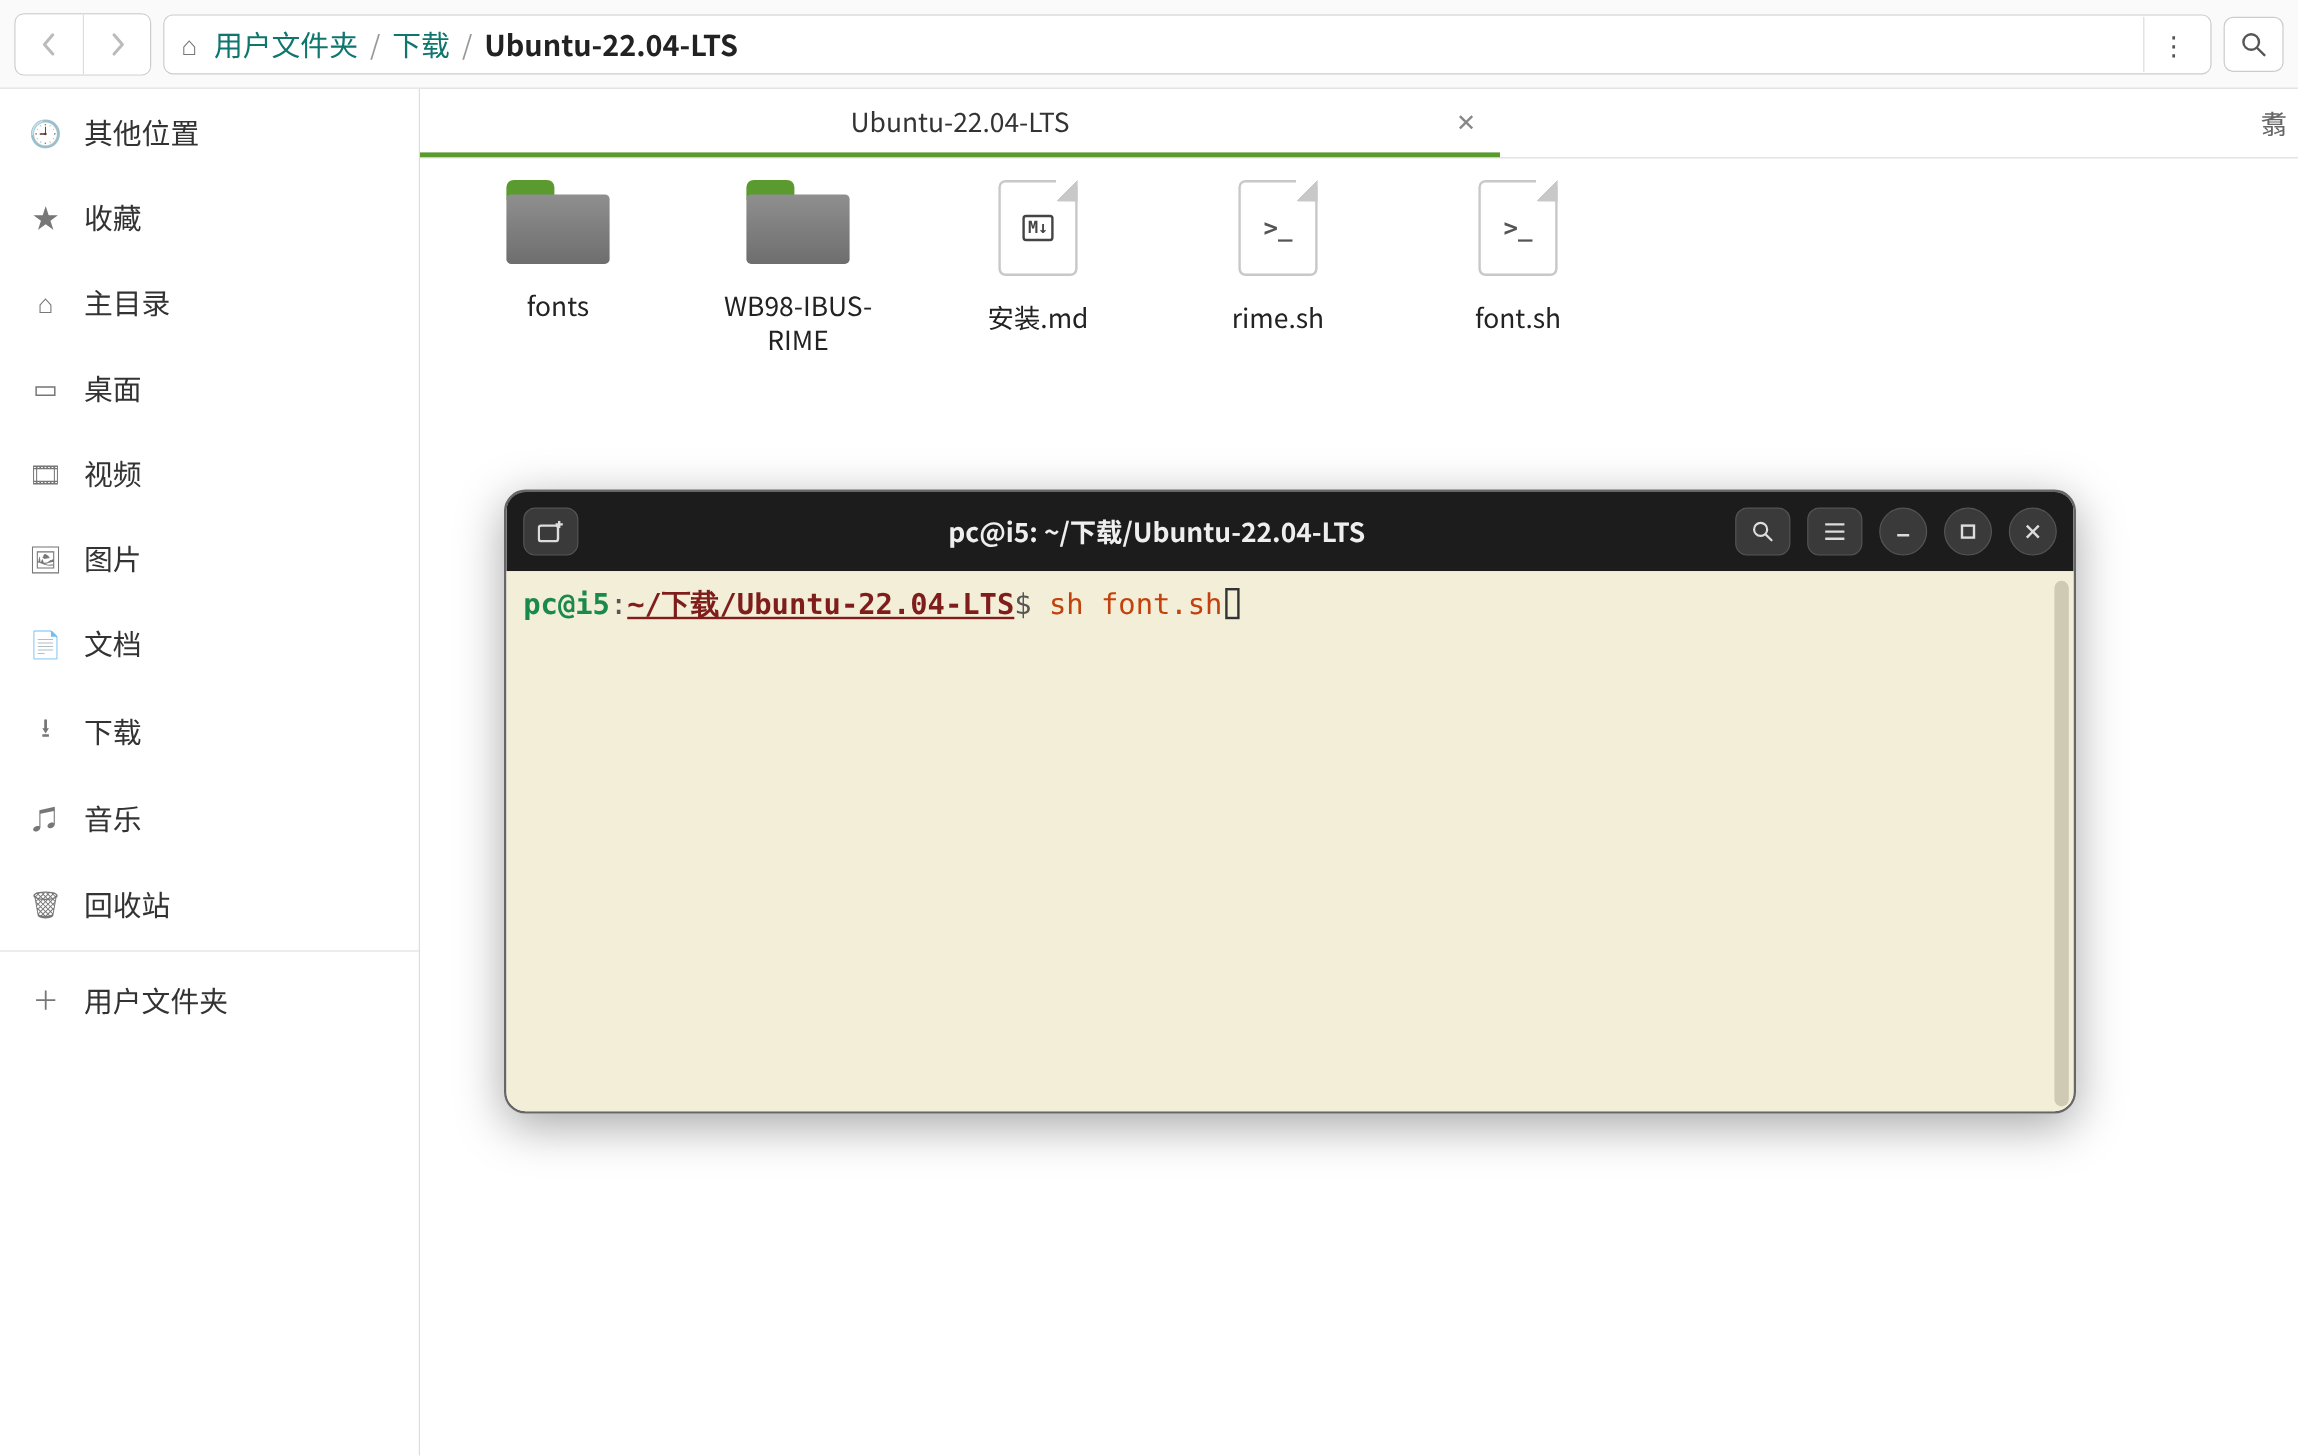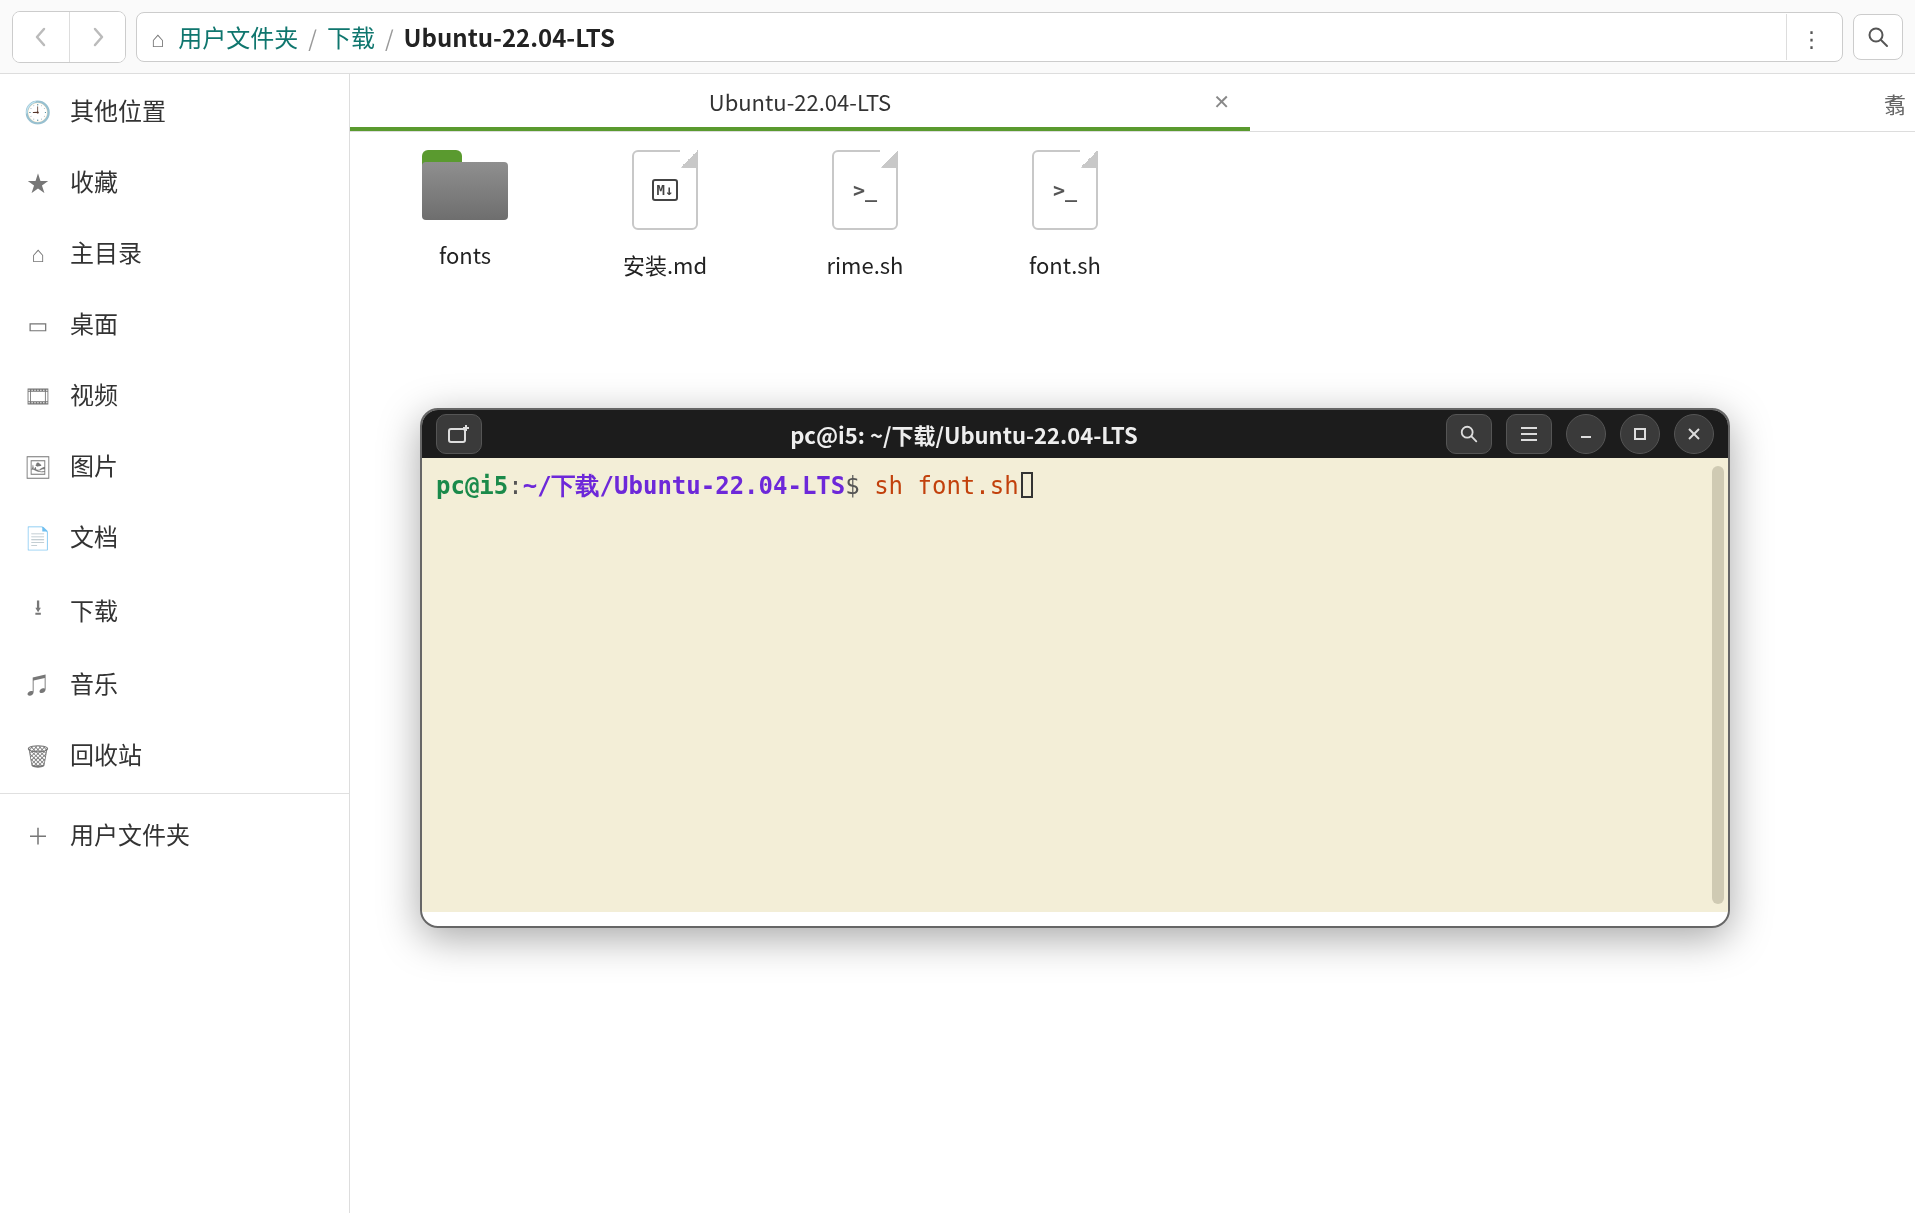--- a/index.html
+++ b/index.html
@@ -196,21 +196,21 @@
     top: 408px;
     width: 1310px;
     height: 520px;
     border-radius: 18px;
     overflow: hidden;
     box-shadow: 0 10px 40px rgba(0,0,0,.35);
     border: 2px solid rgba(0,0,0,.6);
   }
   .term-titlebar {
     background: #1c1c1c;
-    height: 48px;
+    height: 66px;
     display: flex;
     align-items: center;
     padding: 0 14px;
     gap: 10px;
     color: #eee;
   }
   .term-btn {
     width: 46px; height: 40px;
     border-radius: 10px;
     display:flex; align-items:center; justify-content:center;
@@ -229,21 +229,21 @@
     padding: 12px 14px;
     font-family: "DejaVu Sans Mono","Consolas",monospace;
     font-size: 24px;
     position: relative;
   }
   .term-scrollbar {
     position:absolute; right:4px; top:8px; bottom:8px; width:12px;
     background: #cfcab3; border-radius: 6px;
   }
   .pr-user { color:#1a8a4a; font-weight:700;margin-top:12px; }
-  .pr-path { color:#6d28d9; font-weight:700; }
+  .pr-path { color:#7f1d1d; font-weight:700;text-decoration:underline; }
   .pr-sym  { color:#555; }
   .pr-cmd  { color:#c2410c; }
   .cursor {
     display:inline-block; width:12px; height:26px;
     border:2px solid #333; margin-left:2px; vertical-align:-4px;
   }
 </style>
 </head>
 <body>
 
@@ -339,20 +339,24 @@
       </div>
       <div class="tab-overflow">翥</div>
     </div>
 
     <div class="file-grid">
       <div class="file">
         <div class="folder-ic"></div>
         <div class="label">fonts</div>
       </div>
       <div class="file">
+        <div class="folder-ic"></div>
+        <div class="label">WB98-IBUS-RIME</div>
+      </div>
+      <div class="file">
         <div class="doc-ic">
           <div class="corner"></div>
           <span class="doc-mark">M↓</span>
         </div>
         <div class="label">安装.md</div>
       </div>
       <div class="file">
         <div class="doc-ic">
           <div class="corner"></div>
           <span class="doc-shell">&gt;_</span>

